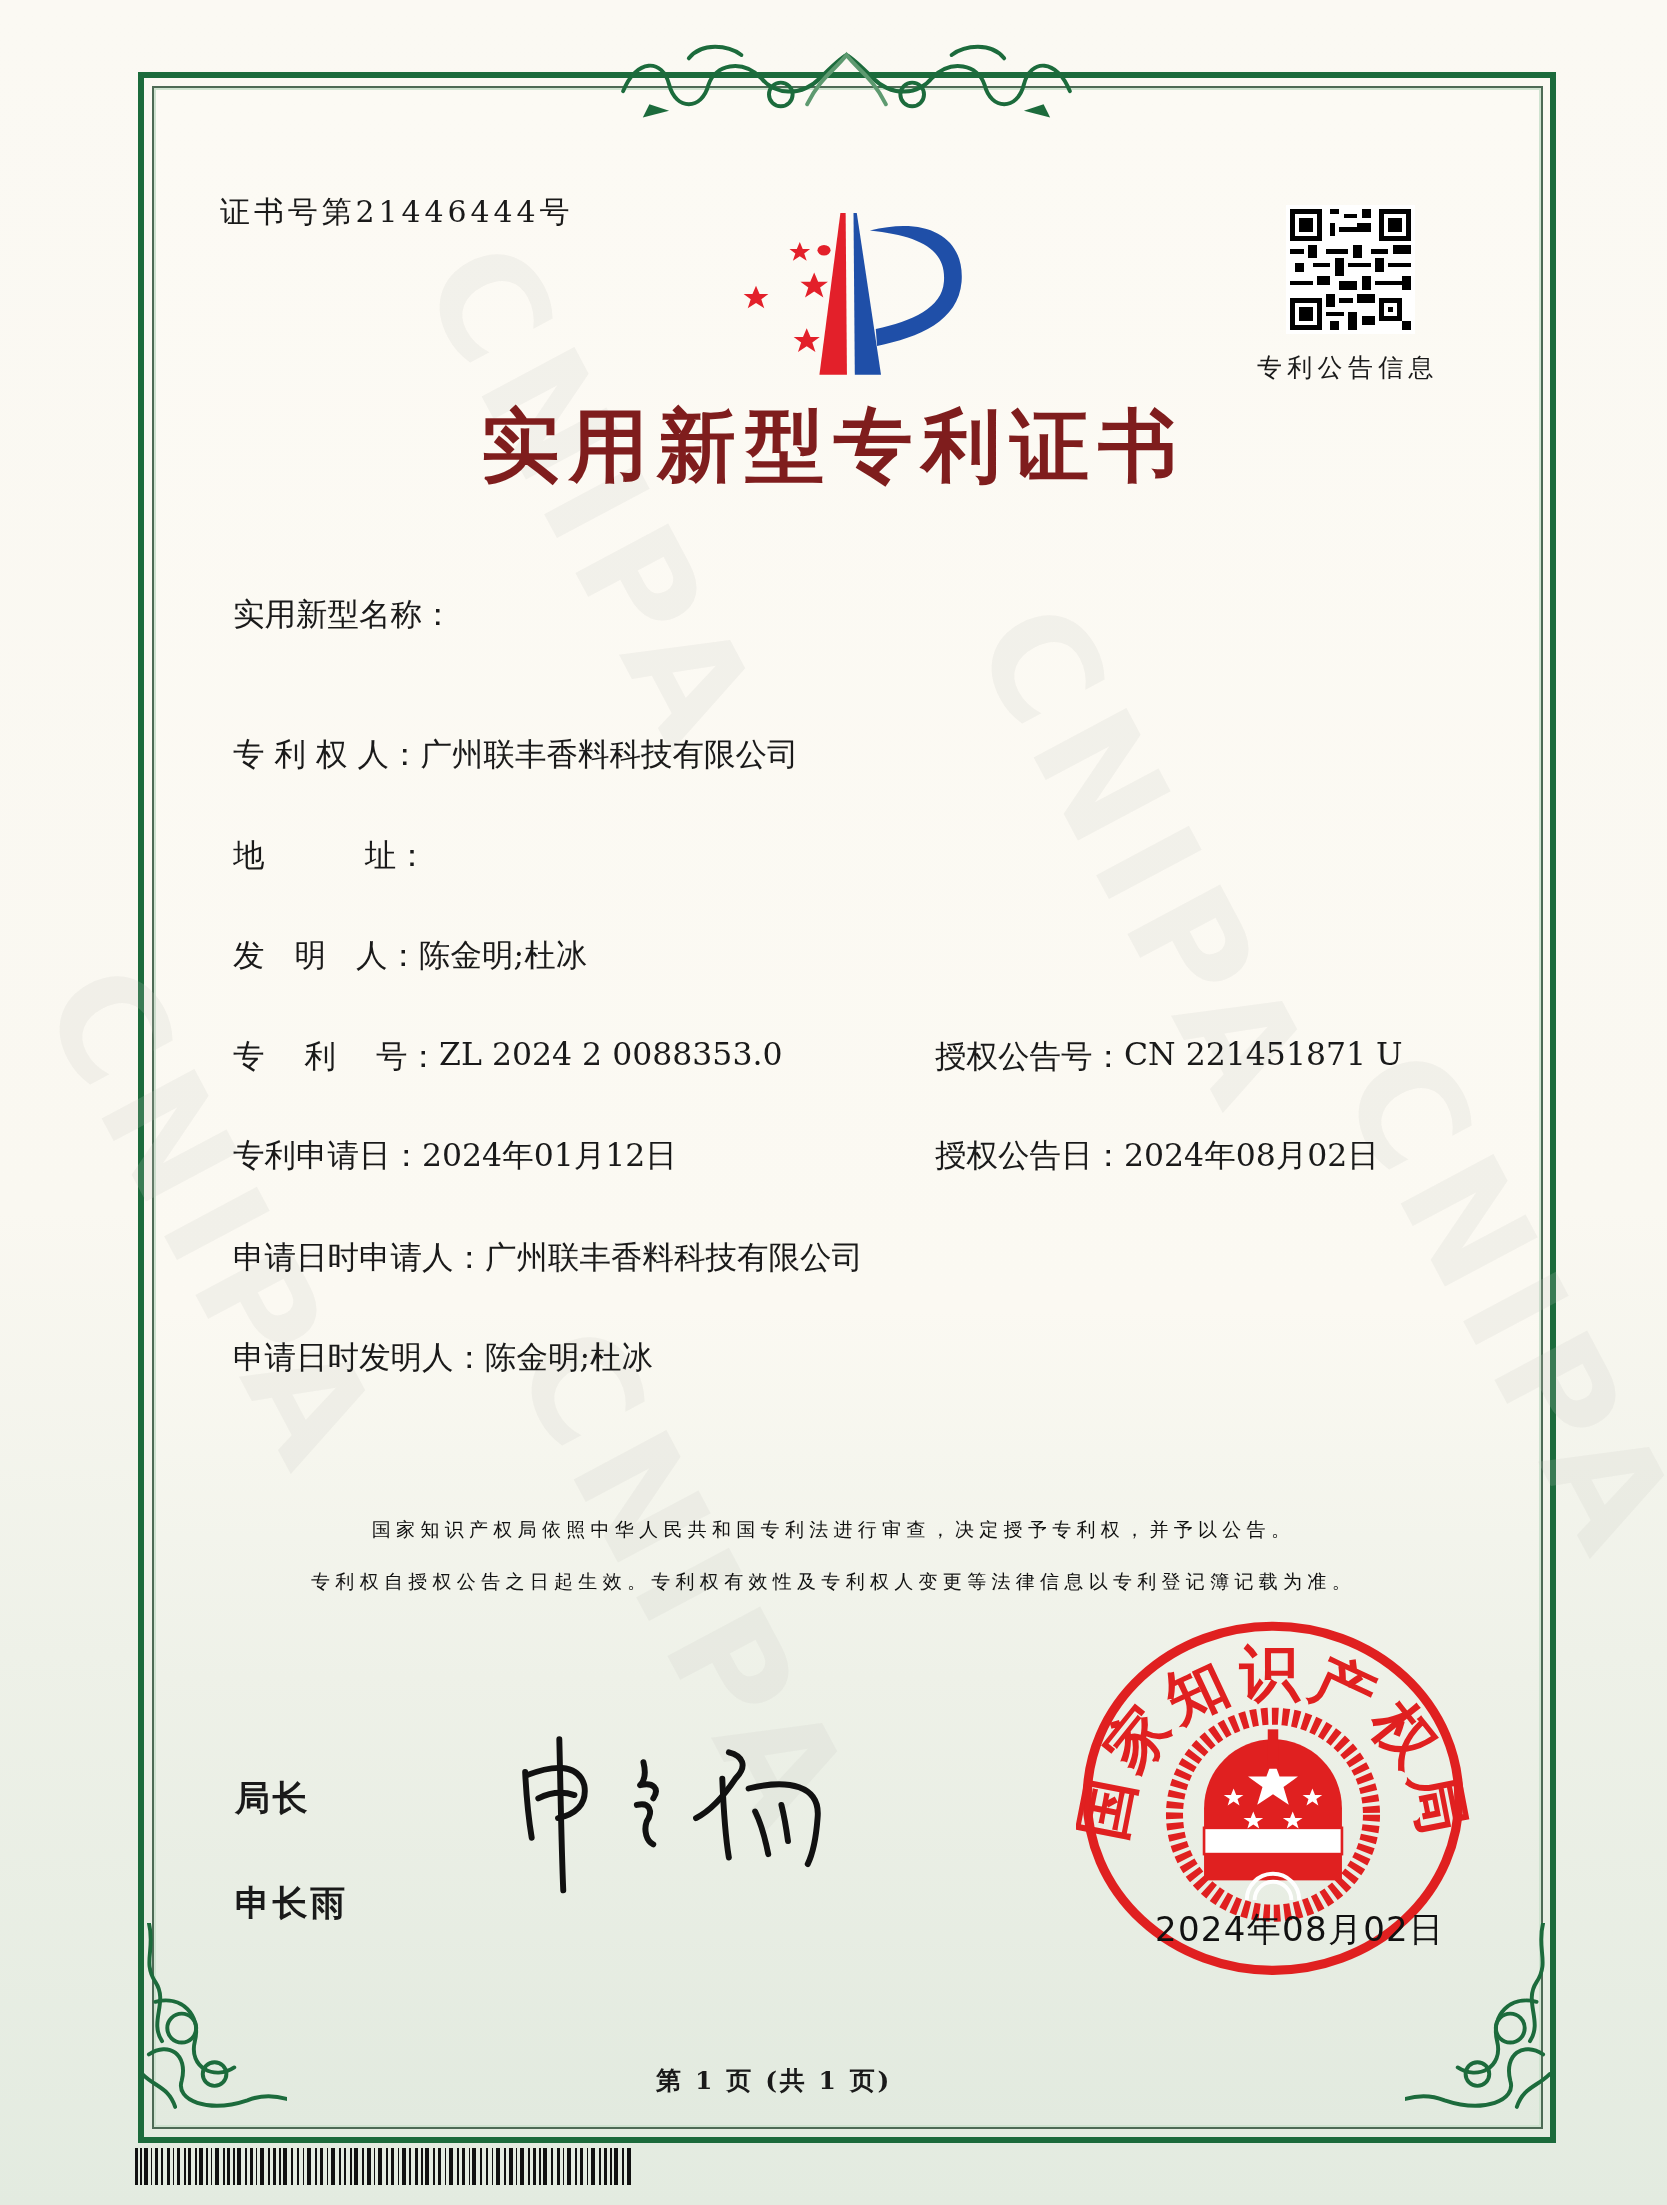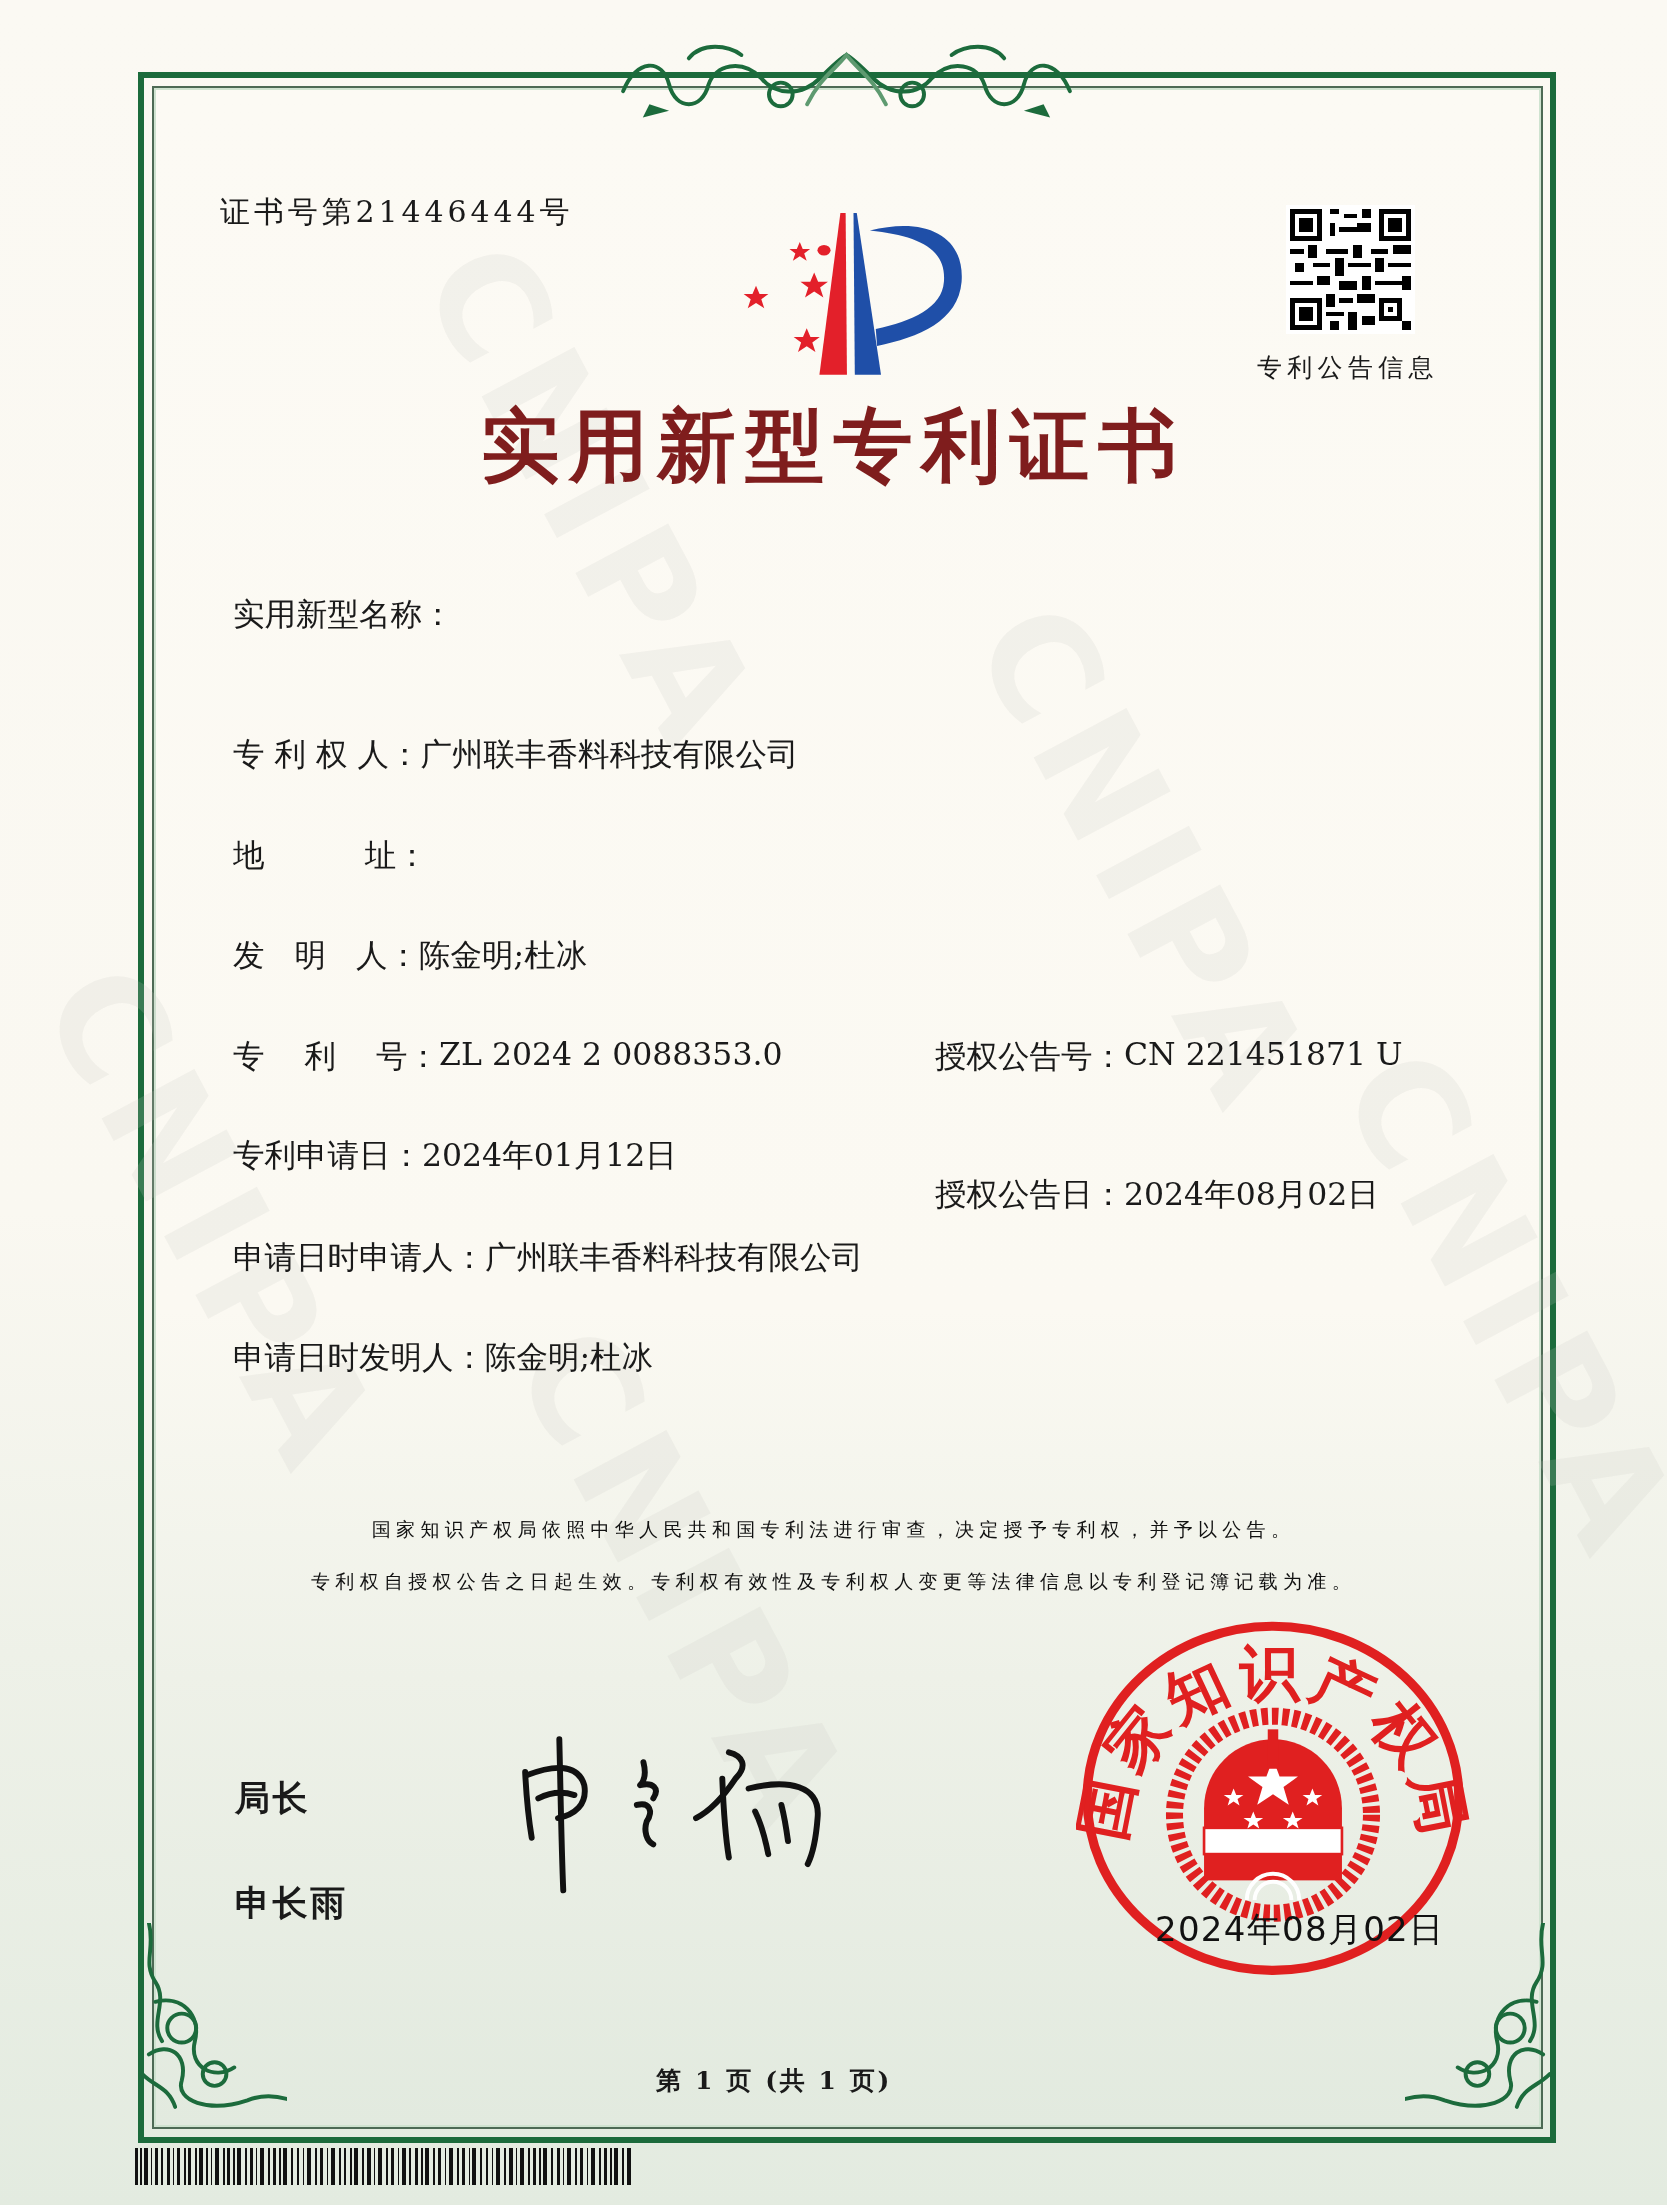--- a/index.html
+++ b/index.html
@@ -212,21 +212,21 @@
   <span class="value">ZL 2024 2 0088353.0</span>
 </div>
 <div class="row" style="left:935px; top:1036px;">
   <span class="label">授权公告号：</span>
   <span class="value">CN 221451871 U</span>
 </div>
 <div class="row" style="left:233px; top:1135px;">
   <span class="label">专利申请日：</span>
   <span class="value">2024年01月12日</span>
 </div>
-<div class="row" style="left:935px; top:1135px;margin-top:39px;">
+<div class="row" style="left:935px; top:1135px;">
   <span class="label">授权公告日：</span>
   <span class="value">2024年08月02日</span>
 </div>
 <div class="row" style="left:233px; top:1237px;">
   <span class="label">申请日时申请人：</span>
   <span class="value">广州联丰香料科技有限公司</span>
 </div>
 <div class="row" style="left:233px; top:1337px;">
   <span class="label">申请日时发明人：</span>
   <span class="value">陈金明;杜冰</span>

